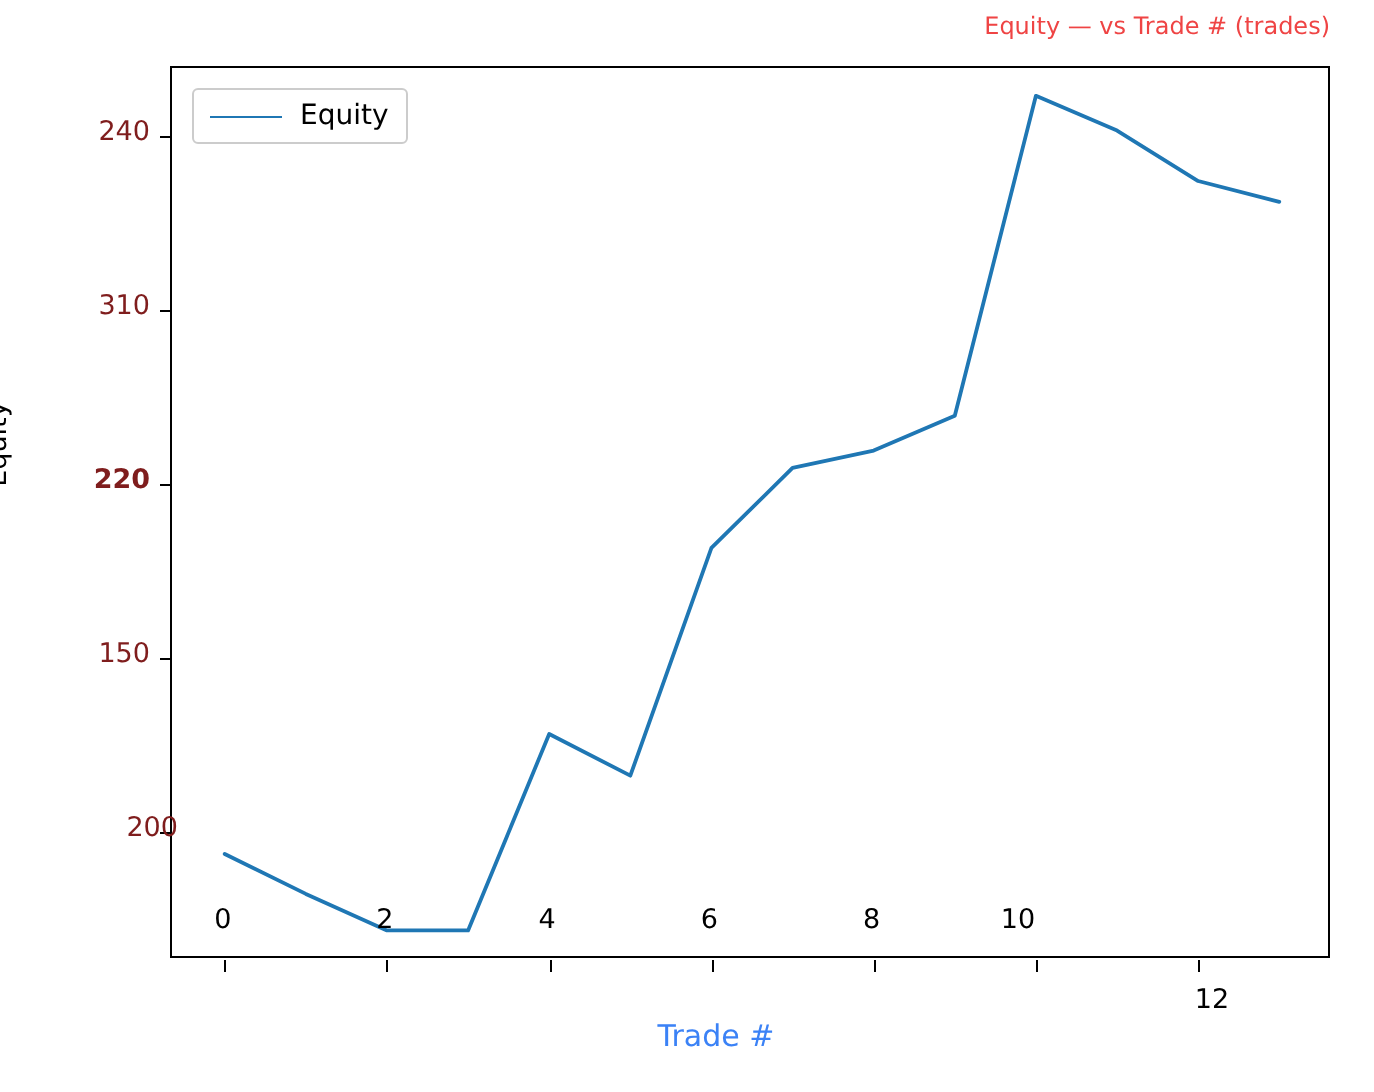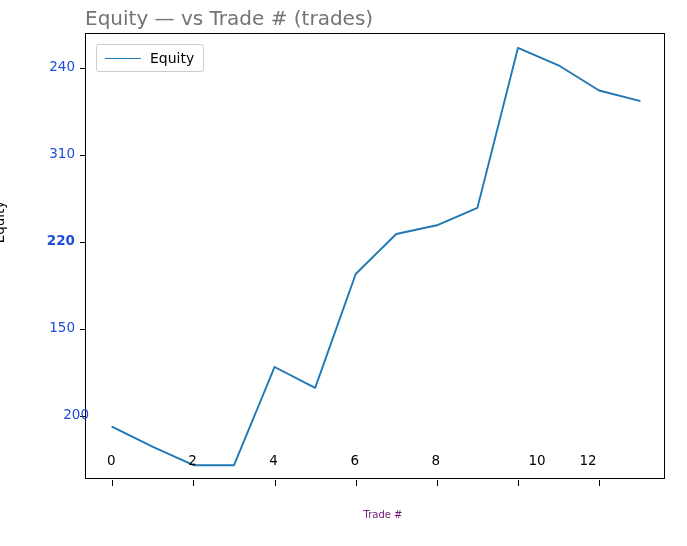--- a/index.html
+++ b/index.html
@@ -6,50 +6,50 @@
   body{
     width:687px;height:546px;background:#ffffff;
     font-family:"DejaVu Sans","Liberation Sans",sans-serif;
     overflow:hidden;position:relative;
   }
   .figure{position:absolute;inset:0;background:#ffffff;}
 
   
   .title{
     position:absolute;left:85px;top:6px;width:580px;
-    text-align:left;font-size:20px;color:#737373;
+    text-align:right;font-size:12px;color:#ef4444;
     white-space:nowrap;
   }
 
   
   .axes{
     position:absolute;left:85px;top:33px;
     width:580px;height:446px;
     border:1.1px solid #000;
     box-sizing:border-box;
     background:#fff;
   }
   .plot-svg{position:absolute;left:0;top:0;width:580px;height:446px;display:block;}
 
   
   .ytick{position:absolute;left:-6px;width:6px;height:0;border-top:1.1px solid #000;}
   .ylabel-txt{
-    position:absolute;text-align:right;font-size:13.5px;color:#1d4ed8;
+    position:absolute;text-align:right;font-size:13.5px;color:#7f1d1d;
     width:60px;white-space:nowrap;
   }
   .xtick{position:absolute;top:446px;height:6px;width:0;border-left:1.1px solid #000;}
   .xlabel-txt{
     position:absolute;top:452px;font-size:13.5px;color:#000;
     width:40px;text-align:center;white-space:nowrap;
   }
 
   
   .xaxis-title{
-    position:absolute;left:93px;top:509px;width:580px;
-    text-align:center;font-size:10px;color:#701a75;white-space:nowrap;
+    position:absolute;left:68px;top:509px;width:580px;
+    text-align:center;font-size:15px;color:#3b82f6;white-space:nowrap;
   }
   .yaxis-title{
     position:absolute;left:-1px;top:222px;
     font-size:13.5px;color:#000;white-space:nowrap;
     transform:translate(-50%,-50%) rotate(-90deg);
     transform-origin:center center;
     width:120px;text-align:center;
   }
 
   
@@ -102,20 +102,20 @@
       <div class="ylabel-txt" style="left: 15px; top: 231.79px; font-weight: bold;">220</div>
       <div class="ylabel-txt" style="left: 15px; top: 144.85px;">310</div>
       <div class="ylabel-txt" style="left: 15px; top: 57.91px;">240</div>
     </div>
   <div id="xtick-labels">
       <div class="xlabel-txt" style="left: 91.36px;">0</div>
       <div class="xlabel-txt" style="left: 172.48px;">2</div>
       <div class="xlabel-txt" style="left: 253.6px;">4</div>
       <div class="xlabel-txt" style="left: 334.72px;">6</div>
       <div class="xlabel-txt" style="left: 415.84px;">8</div>
-      <div class="xlabel-txt" style="left: 517px;">10</div>
-      <div class="xlabel-txt" style="left: 568px;">12</div>
+      <div class="xlabel-txt" style="left: 489px;">10</div>
+      <div class="xlabel-txt" style="left: 586px; margin-top: 40px;">12</div>
     </div>
 
   <div class="xaxis-title">Trade #</div>
   <div class="yaxis-title">Equity</div>
 
 </div>
 
 </body></html>

